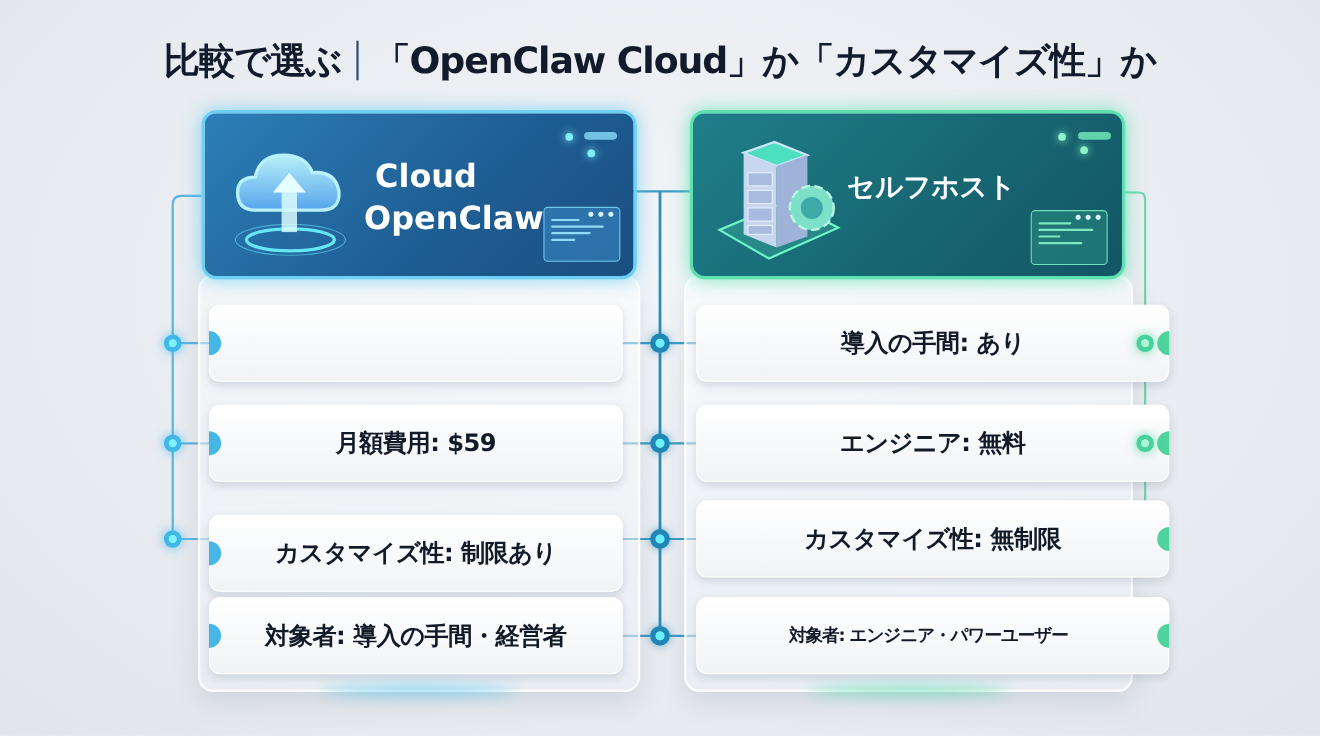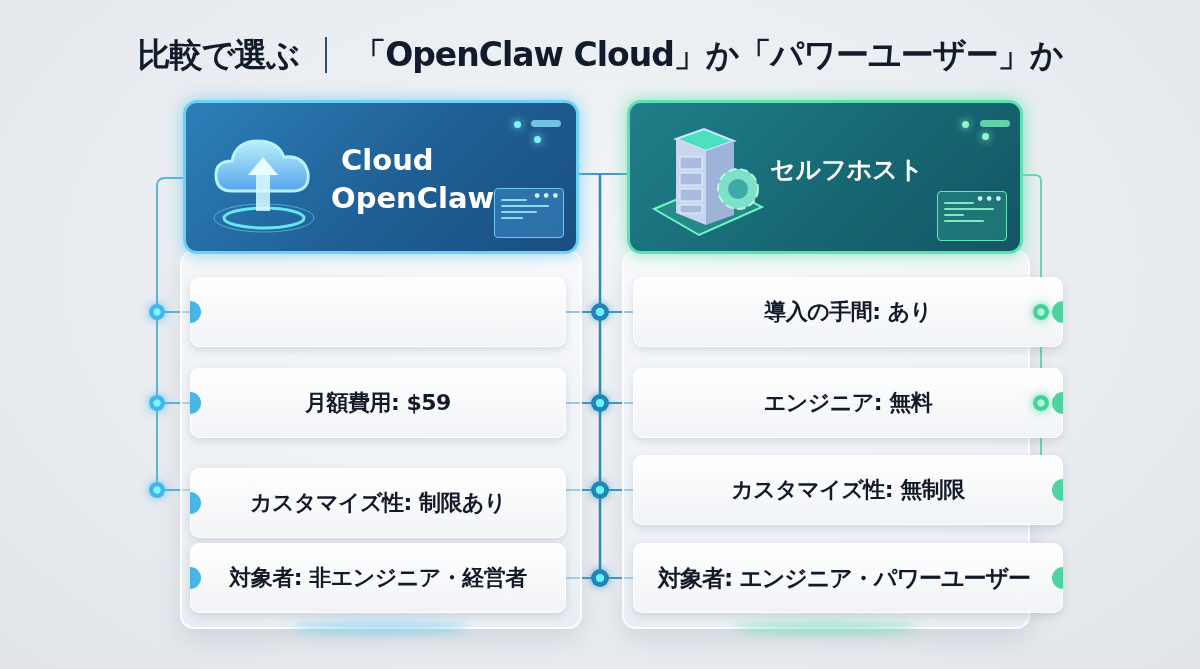--- a/index.html
+++ b/index.html
@@ -3,21 +3,21 @@
 <meta charset="utf-8">
 <style>
   html, body { margin: 0; padding: 0; }
   body {
     width: 1200px; height: 669px; overflow: hidden; position: relative;
     background: radial-gradient(ellipse at 50% 40%, #f3f5f8 0%, #e9ecf0 60%, #e1e5ea 100%);
     font-family: "DejaVu Sans", "Liberation Sans", sans-serif;
   }
   .title {
     position: absolute; left: 0; right: 0; top: 30px; height: 50px;
-    display: flex; justify-content: center; align-items: center; gap: 26px;
+    display: flex; justify-content: center; align-items: center; gap: 14px;
     font-weight: bold; font-size: 33px; color: #111b2b; letter-spacing: -1px;
   }
   .title .sep { width: 2px; height: 36px; background: #2a4d73; }
   .wires { position: absolute; left: 0; top: 0; width: 1200px; height: 669px; pointer-events: none; }
   .panel {
     position: absolute; top: 250px; height: 375px;
     border-radius: 14px; border: 2px solid rgba(255,255,255,0.85);
     background: linear-gradient(180deg, rgba(255,255,255,0.45), rgba(235,240,246,0.6));
     box-shadow: 0 10px 24px rgba(80,100,130,0.15);
   }
@@ -75,37 +75,37 @@
     display: flex; align-items: center; justify-content: center;
     font-weight: bold; font-size: 22px; color: #121a28; white-space: nowrap; letter-spacing: -0.5px;
   }
   .left .card, .card.l { left: 190px; width: 376px; }
   .card.r { left: 633px; width: 430px; }
   .card .notch {
     position: absolute; top: 24px; width: 11px; height: 22px;
   }
   .card.l .notch { left: 0; border-radius: 0 11px 11px 0; background: #45b6e6; }
   .card.r .notch { right: 0; border-radius: 11px 0 0 11px; background: #4fd3a0; }
-  .card.r .txt.tight { font-size: 23px; letter-spacing: -1px; margin-right: 8px; }
+  .card.r .txt.tight { font-size: 16px; letter-spacing: -1px; margin-right: 8px; }
 
   .node {
     position: absolute; width: 16px; height: 16px; border-radius: 50%;
     transform: translate(-50%, -50%);
   }
   .node.blue { background: radial-gradient(circle, #7ff1ff 0 30%, #3fb7e8 35% 100%); box-shadow: 0 0 10px rgba(60,180,240,0.8); }
   .node.dark { background: radial-gradient(circle, #6ff0ff 0 30%, #1f86b5 35% 100%); box-shadow: 0 0 8px rgba(30,130,180,0.6); width: 18px; height: 18px; }
   .node.green { background: radial-gradient(circle, #aef7d6 0 30%, #45d19a 35% 100%); box-shadow: 0 0 10px rgba(70,210,150,0.8); }
 </style>
 </head>
 <body>
 
 <div class="title">
   <span>比較で選ぶ</span>
   <span class="sep"></span>
-  <span>「OpenClaw Cloud」か「パワーユーザー」か</span>
+  <span>「OpenClaw Cloud」か「カスタマイズ性」か</span>
 </div>
 
 <svg class="wires" viewBox="0 0 1200 669">
 
   <path d="M183 178 H165 Q157 178 157 186 V490" fill="none" stroke="#5cb4de" stroke-width="2"></path>
   <line x1="157" y1="312" x2="190" y2="312" stroke="#5cb4de" stroke-width="2"></line>
   <line x1="157" y1="403" x2="190" y2="403" stroke="#5cb4de" stroke-width="2"></line>
   <line x1="157" y1="490" x2="190" y2="490" stroke="#5cb4de" stroke-width="2"></line>
 
   <line x1="573" y1="174" x2="627" y2="174" stroke="#3f9cc6" stroke-width="2"></line>
@@ -187,21 +187,21 @@
 <div class="card l" style="top:368px">
   <span class="notch"></span>
   <span class="txt">月額費用: $59</span>
 </div>
 <div class="card l" style="top:468px">
   <span class="notch"></span>
   <span class="txt">カスタマイズ性: 制限あり</span>
 </div>
 <div class="card l" style="top:543px">
   <span class="notch"></span>
-  <span class="txt">対象者: 非エンジニア・経営者</span>
+  <span class="txt">対象者: 導入の手間・経営者</span>
 </div>
 
 <div class="card r" style="top:277px">
   <span class="notch"></span>
   <span class="txt">導入の手間: あり</span>
 </div>
 <div class="card r" style="top:368px">
   <span class="notch"></span>
   <span class="txt">エンジニア: 無料</span>
 </div>

